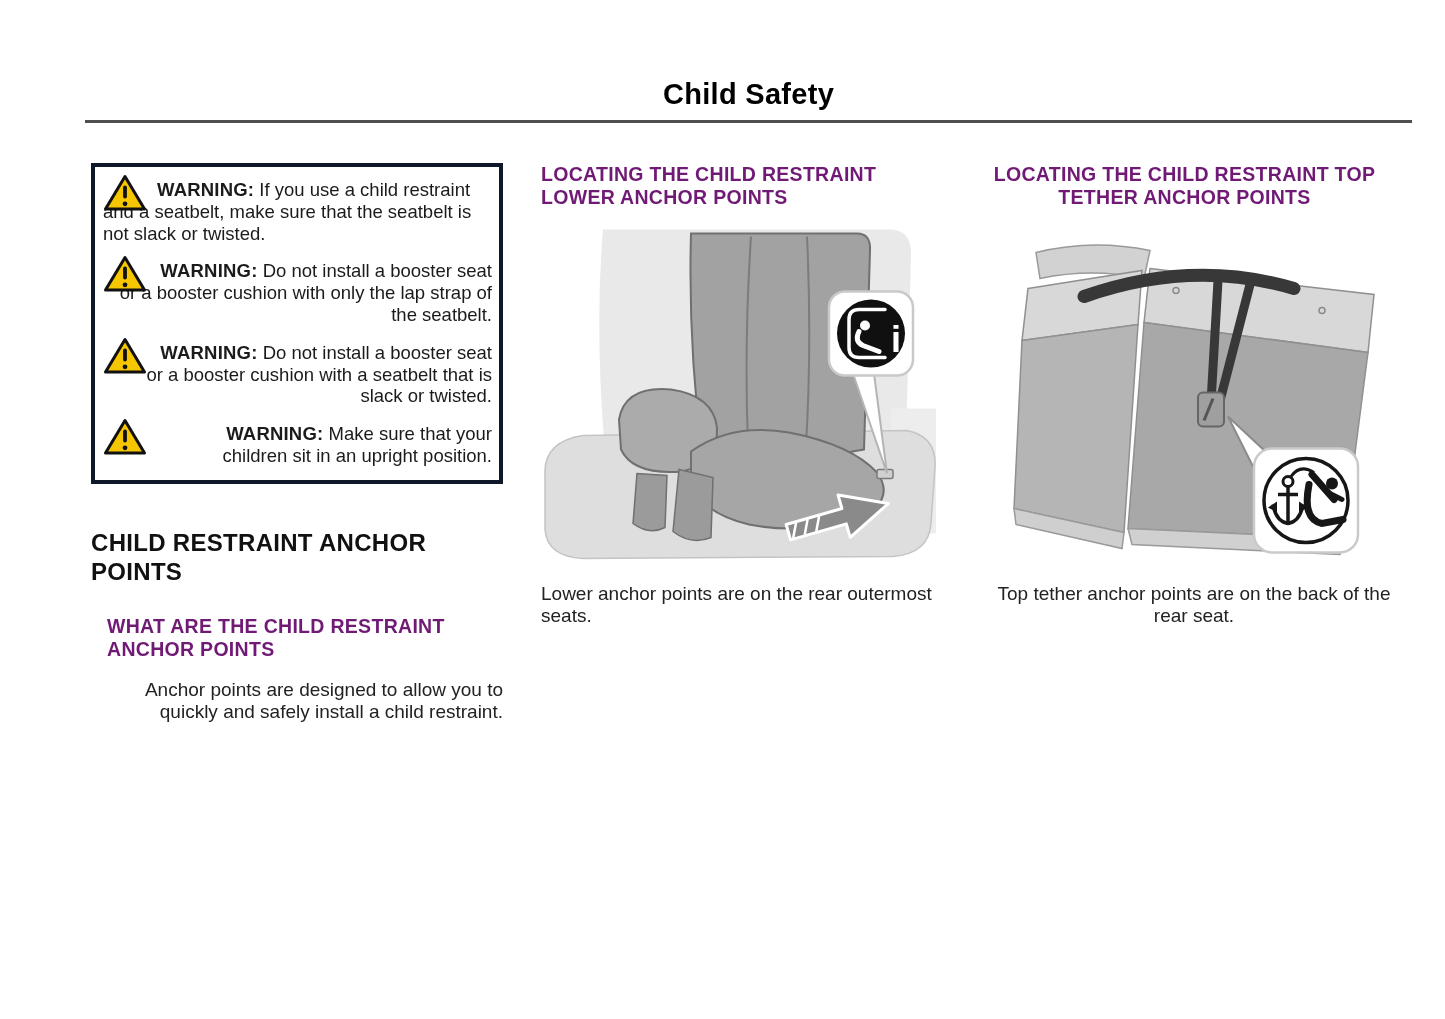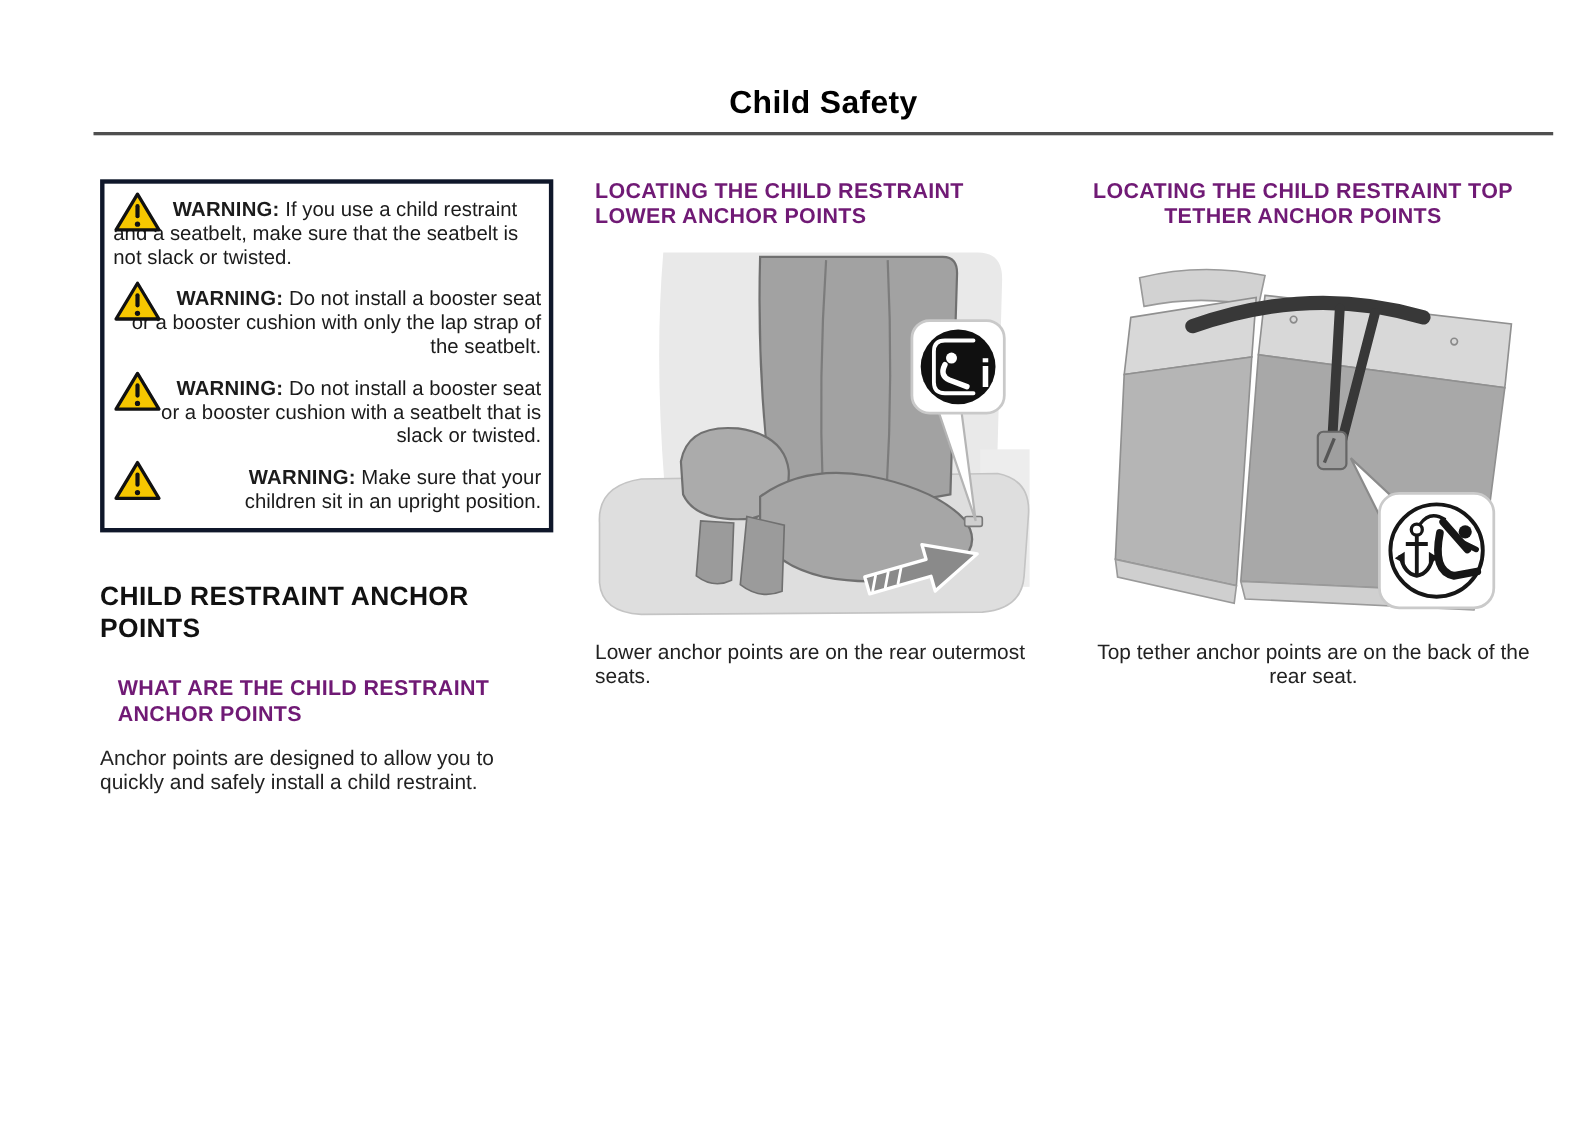--- a/index.html
+++ b/index.html
@@ -42,21 +42,21 @@
     position:absolute; top:365px; left:0; width:410px;
     font-size:24px; font-weight:bold; line-height:29px; letter-spacing:0.3px; color:#111;
   }
   .section-h2, .col-heading {
     font-size:19.5px; font-weight:bold; line-height:22.5px; letter-spacing:0.3px; color:#701a75;
   }
   .section-h2 { position:absolute; top:452px; left:0; width:410px;margin-left:16px; }
   .body-text, .caption {
     font-size:19px; line-height:21.8px; color:#222;
   }
-  .body-text { position:absolute; top:516px; left:0; width:412px; }
+  .body-text { position:absolute; top:516px; left:0; width:412px;text-align:right; }
 
   .col-heading { position:absolute; top:0; left:0; width:385px; }
   .figure { position:absolute; left:0; }
   .col-middle .figure { top:58px; width:407px; height:350px; }
   .col-right  .figure { top:72px; width:407px; height:338px; }
   .caption { position:absolute; top:420px; left:0; width:404px; }
 
   .page-number {
     position:absolute; top:879px; left:0; width:1445px;
     text-align:center; font-size:19px; color:#2a2a2a;

